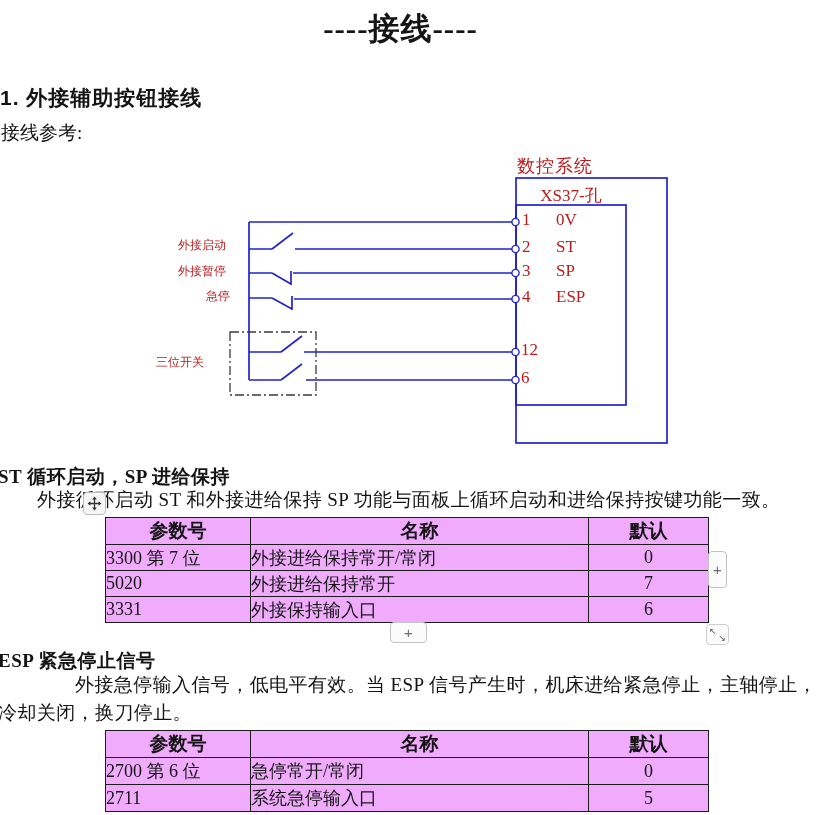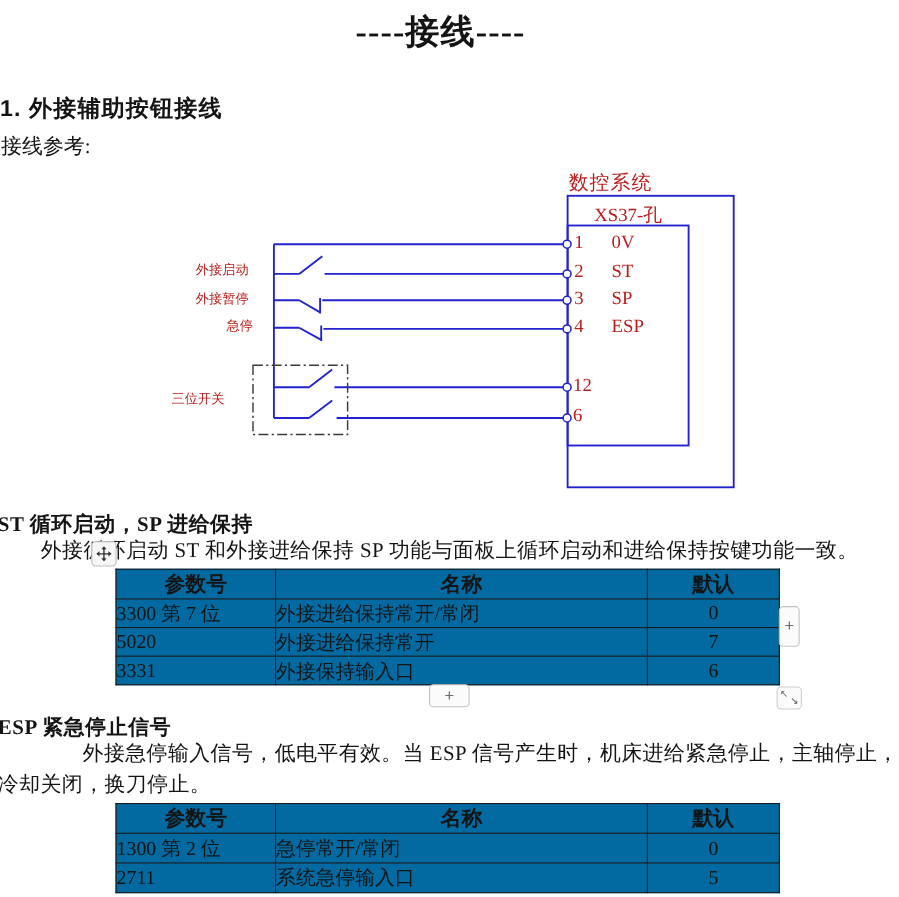--- a/index.html
+++ b/index.html
@@ -29,21 +29,21 @@
   }
   .st-heading{top:464px;}
   .esp-heading{top:648px;}
   .body-line{left:0;width:817px;font-size:19px;letter-spacing:0.4px;white-space:nowrap;z-index:2;}
   .indent{text-indent:37px;}
   .para-st{top:487px;}
   .para-esp1{top:672px;text-align:right;}
   .para-esp2{top:700px;left:-2px;}
   table.param{
     position:absolute;left:105px;border-collapse:collapse;table-layout:fixed;
-    width:603px;font-size:18px;z-index:2;background:#0369a1;
+    width:603px;font-size:18px;z-index:2;background:#f0abfc;
   }
   .table-st{top:517px;}
   .table-esp{top:730px;}
   table.param td,table.param th{
     border:1px solid #1c1c1c;padding:0;overflow:hidden;white-space:nowrap;
   }
   .table-st td,.table-st th{height:25px;}
   .table-esp td,.table-esp th{height:26px;}
   table.param th{font-weight:bold;text-align:center;font-size:19px;}
   td.c-param{padding-left:9px;text-align:left;margin-top:29px;}
@@ -186,21 +186,21 @@
       <col style="width:338px">
       <col style="width:120px">
     </colgroup>
   <tbody>
       <tr>
     <th>参数号</th>
     <th>名称</th>
     <th>默认</th>
   </tr>
   <tr>
-    <td class="c-param">1300 第 2 位</td>
+    <td class="c-param">2700 第 6 位</td>
     <td class="c-name">急停常开/常闭</td>
     <td class="c-def">0</td>
   </tr>
   <tr>
     <td class="c-param">2711</td>
     <td class="c-name">系统急停输入口</td>
     <td class="c-def">5</td>
   </tr>
 </tbody>
   </table>

